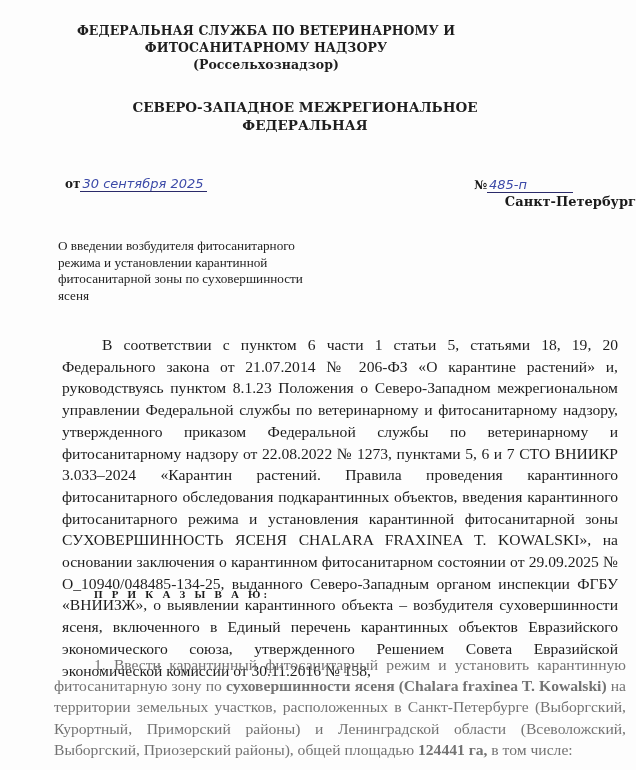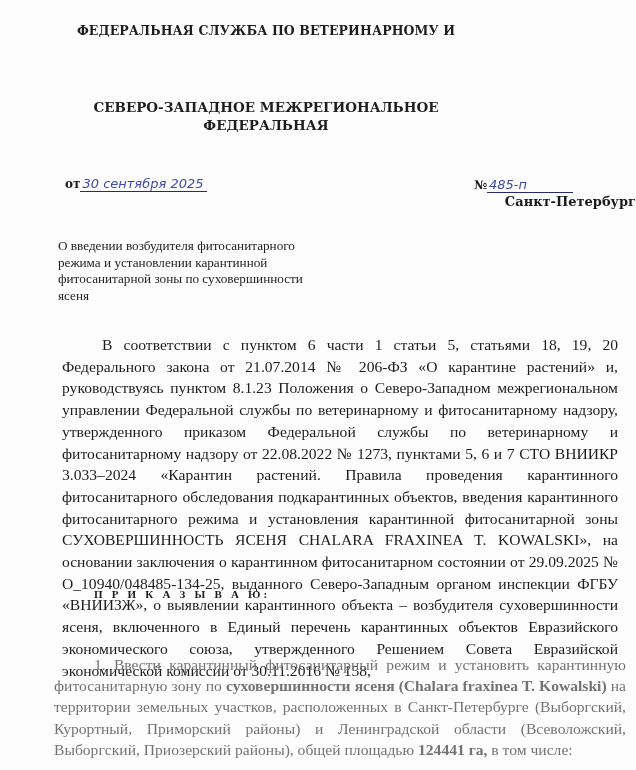--- a/index.html
+++ b/index.html
@@ -1,21 +1,21 @@
 <!DOCTYPE html>
 <html><head>
 <meta charset="utf-8">
 <style>
   html, body { margin: 0; padding: 0; background: #ffffff; }
   body { width: 636px; height: 770px; overflow: hidden; position: relative; color: #1a1a1a; }
   .page { position: absolute; left: 0; top: 0; width: 636px; height: 770px; background: #fdfdfd; }
   .hdr { position: absolute; left: 0; width: 532px; text-align: center; font-family: "DejaVu Serif", serif; font-weight: bold; color: #1e1e1e; }
   .agency { top: 22px; font-size: 12.5px; line-height: 17px; letter-spacing: 0.1px; }
   .agency .short { font-size: 12.5px; }
-  .dept { top: 98px; font-size: 13.5px; line-height: 18px; }
+  .dept { top: 98px; font-size: 13.5px; line-height: 18px; margin-left: 39px; }
   .title { top: 142px; font-size: 21px; letter-spacing: 0.5px; }
   .date-line { position: absolute; left: 65px; top: 176px; font-family: "DejaVu Serif", serif; font-weight: bold; font-size: 12px; text-align: right; }
   .hand { font-family: "DejaVu Sans", sans-serif; font-style: italic; font-weight: normal; color: #3c4aa8; font-size: 13px; border-bottom: 1px solid #2a2a6a; padding: 0 4px 0 2px; }
   .num-line { position: absolute; left: 474px; top: 177px; font-family: "DejaVu Serif", serif; font-weight: bold; font-size: 12px; }
   .num-line .hand { display: inline-block; width: 80px; }
   .city { position: absolute; left: 0; width: 636px; top: 194px; text-align: right; font-family: "DejaVu Serif", serif; font-weight: bold; font-size: 13px; padding-left: 60px; box-sizing: border-box; }
   .subject { position: absolute; left: 58px; top: 238px; width: 270px; font-family: "Liberation Serif", serif; font-size: 13.2px; line-height: 16.5px; color: #222; }
   .body-text { position: absolute; left: 54px; top: 326px; width: 572px; font-family: "Liberation Serif", serif; font-size: 15.6px; line-height: 21.7px; text-align: justify; color: #1d1d1d; }
   .body-text p { margin: 8px; text-indent: 40px; }
   .order-head { position: absolute; left: 94px; top: 588px; font-family: "Liberation Serif", serif; font-weight: bold; font-size: 11px; letter-spacing: 3.2px; }
@@ -23,20 +23,22 @@
   .item1 p { margin: 0; text-indent: 40px; }
   b { font-weight: bold; }
 </style>
 </head>
 <body>
 
 <div class="page">
 
   <div class="hdr agency">
     <div>ФЕДЕРАЛЬНАЯ СЛУЖБА ПО ВЕТЕРИНАРНОМУ И</div>
+    <div>ФИТОСАНИТАРНОМУ НАДЗОРУ</div>
+    <div class="short">(Россельхознадзор)</div>
   </div>
 
   <div class="hdr dept">
     <div>СЕВЕРО-ЗАПАДНОЕ МЕЖРЕГИОНАЛЬНОЕ</div>
     <div>ФЕДЕРАЛЬНАЯ</div>
   </div>
 
 
   <div class="date-line">
     <span>от</span><span class="hand">30 сентября 2025</span>

